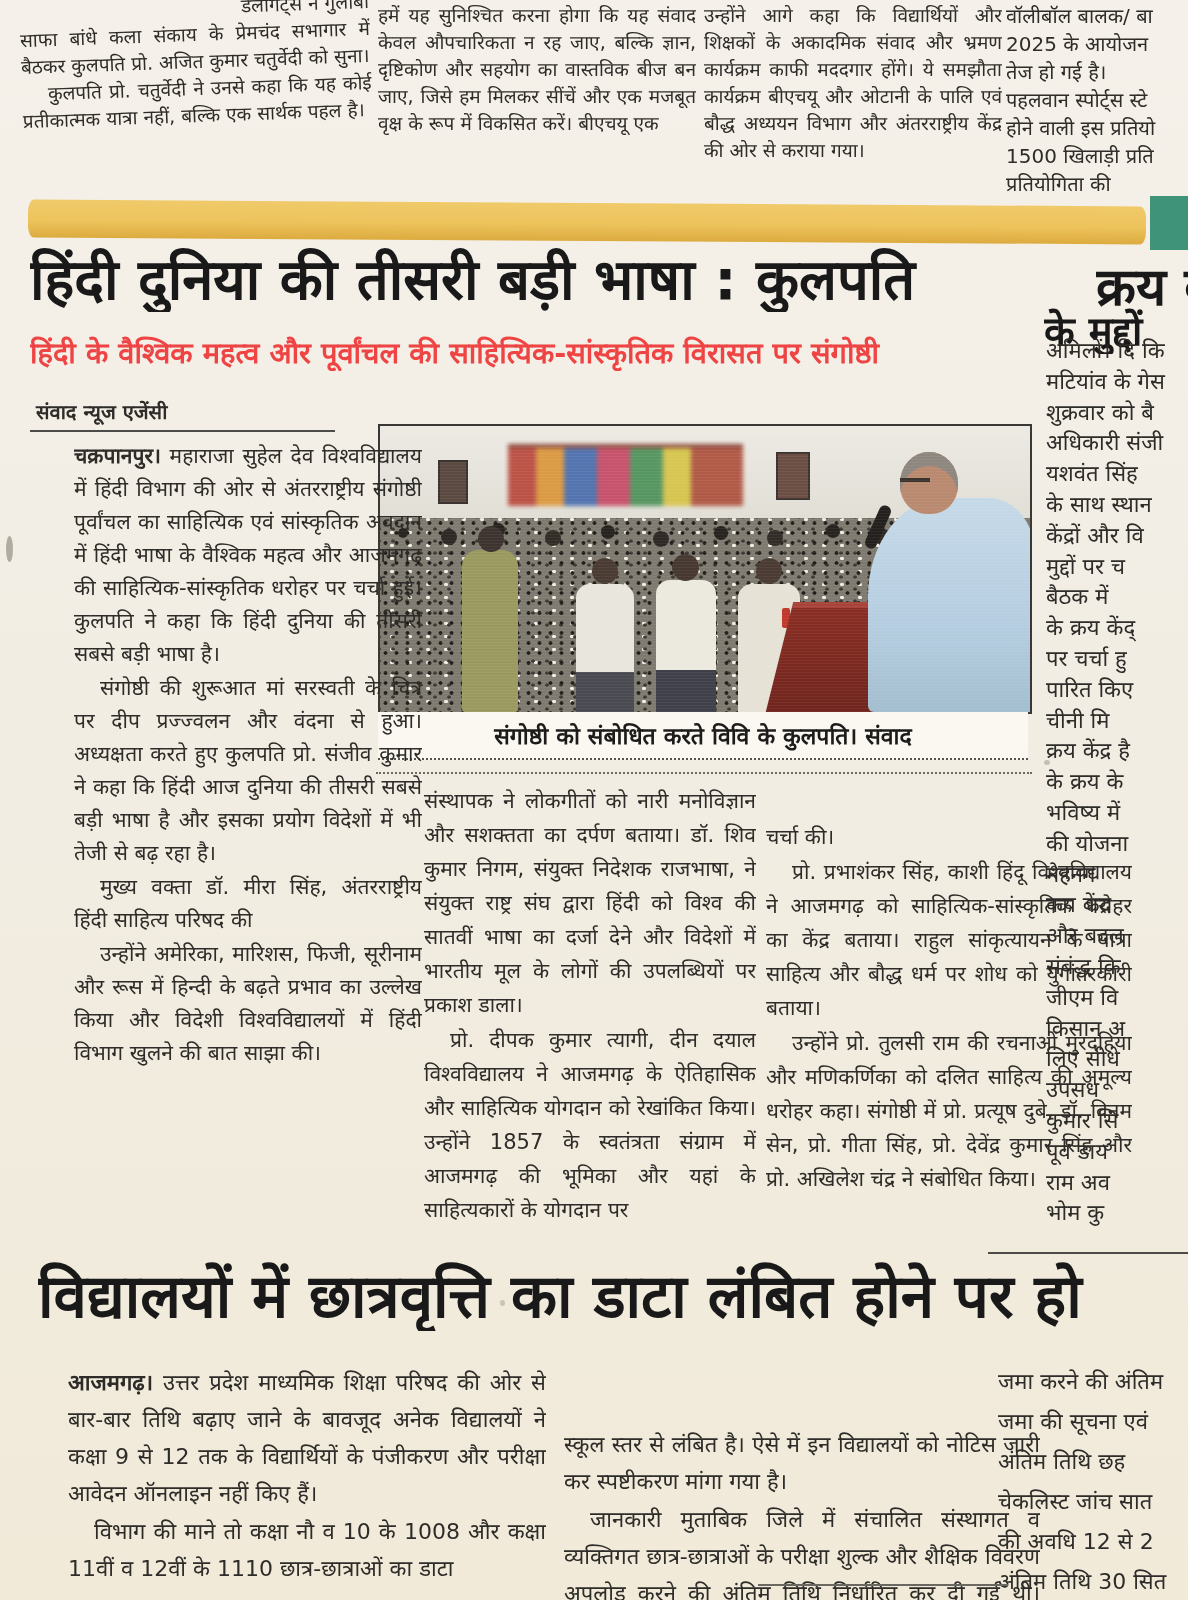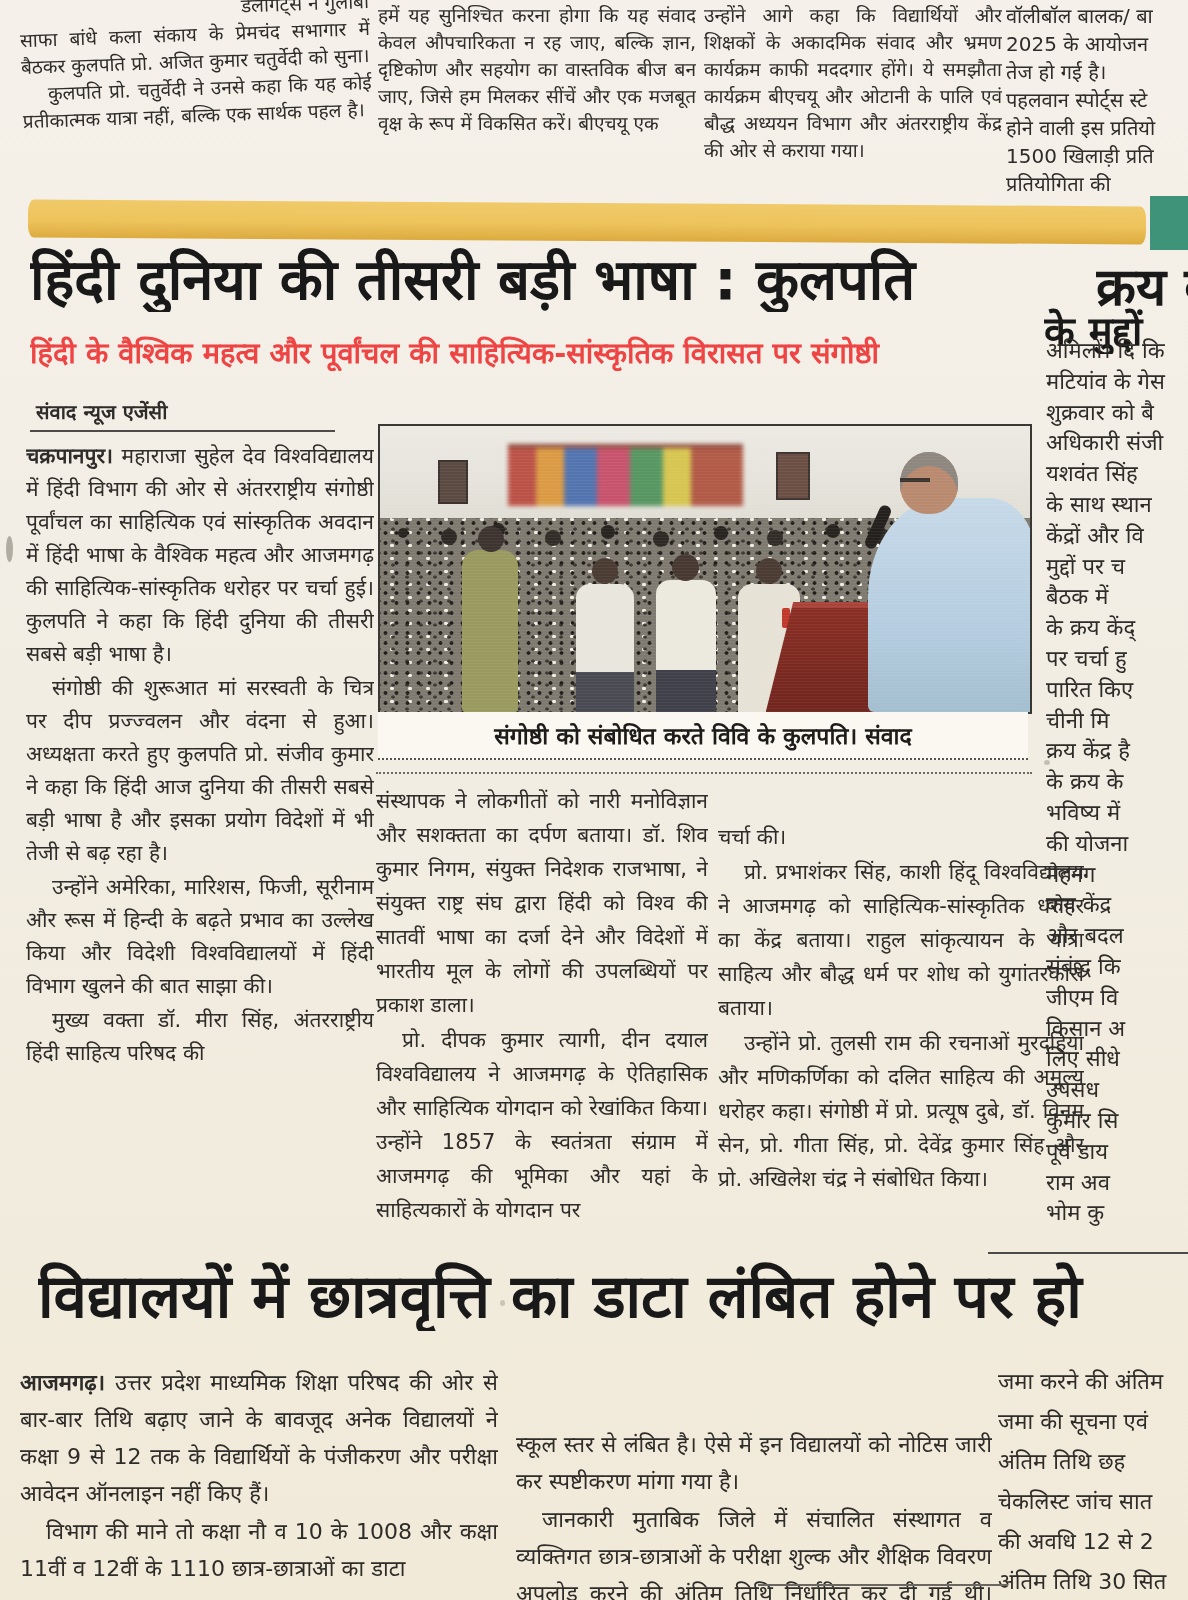--- a/index.html
+++ b/index.html
@@ -13,21 +13,21 @@
   .just{text-align:justify;margin:0;}
   .ind{text-indent:26px;}
   .b{font-weight:bold;}
   
   .tcol{font-size:19px;line-height:27px;overflow:hidden;}
   .lead-frag{text-align:right;white-space:nowrap;overflow:hidden;}
   
   .headline{font-weight:bold;color:#191919;letter-spacing:0;line-height:1.15;white-space:nowrap;overflow:hidden;}
   .subhead{font-weight:bold;color:#ef4444;white-space:nowrap;overflow:hidden;}
   
-  .body-col{overflow:hidden;}
+  .body-col{overflow:hidden;margin-left:48px;}
   .body-col p{margin:0 0 1px 0;}
   .byline{font-weight:bold;font-size:20px;}
   .rule{background:#4d4b47;}
   .dotrule{border-top:2px dotted #6b6963;}
   
   .cliplines div{white-space:nowrap;overflow:hidden;}
   
   .photo{border:2px solid #3a3835;background:#cfcbc2;overflow:hidden;}
   .caption{background:#faf8f1;border-bottom:2px dotted #55534e;display:flex;align-items:center;justify-content:center;
            font-weight:bold;font-size:23px;color:#1d1c1b;}
@@ -152,22 +152,22 @@
     <span>संगोष्ठी को संबोधित करते विवि के कुलपति। संवाद</span>
   </div>
   <div class="abs dotrule" style="left:376px;top:772px;width:656px;height:0;"></div>
 
   <div class="abs body-col" style="left:26px;top:440px;width:348px;height:806px;font-size:21px;line-height:33px;">
     <p class="just">
       <span class="b">चक्रपानपुर।</span>
       <span>महाराजा सुहेल देव विश्वविद्यालय में हिंदी विभाग की ओर से अंतरराष्ट्रीय संगोष्ठी पूर्वांचल का साहित्यिक एवं सांस्कृतिक अवदान में हिंदी भाषा के वैश्विक महत्व और आजमगढ़ की साहित्यिक-सांस्कृतिक धरोहर पर चर्चा हुई। कुलपति ने कहा कि हिंदी दुनिया की तीसरी सबसे बड़ी भाषा है।</span>
     </p>
     <p class="just ind">संगोष्ठी की शुरूआत मां सरस्वती के चित्र पर दीप प्रज्ज्वलन और वंदना से हुआ। अध्यक्षता करते हुए कुलपति प्रो. संजीव कुमार ने कहा कि हिंदी आज दुनिया की तीसरी सबसे बड़ी भाषा है और इसका प्रयोग विदेशों में भी तेजी से बढ़ रहा है।</p>
+    <p class="just ind">मुख्य वक्ता डॉ. मीरा सिंह, अंतरराष्ट्रीय हिंदी साहित्य परिषद की</p>
     <p class="just ind">उन्होंने अमेरिका, मारिशस, फिजी, सूरीनाम और रूस में हिन्दी के बढ़ते प्रभाव का उल्लेख किया और विदेशी विश्वविद्यालयों में हिंदी विभाग खुलने की बात साझा की।</p>
-    <p class="just ind">मुख्य वक्ता डॉ. मीरा सिंह, अंतरराष्ट्रीय हिंदी साहित्य परिषद की</p>
   </div>
 
   <div class="abs body-col" style="left:376px;top:784px;width:332px;height:462px;font-size:21px;line-height:34px;">
     <p class="just">संस्थापक ने लोकगीतों को नारी मनोविज्ञान और सशक्तता का दर्पण बताया। डॉ. शिव कुमार निगम, संयुक्त निदेशक राजभाषा, ने संयुक्त राष्ट्र संघ द्वारा हिंदी को विश्व की सातवीं भाषा का दर्जा देने और विदेशों में भारतीय मूल के लोगों की उपलब्धियों पर प्रकाश डाला।</p>
     <p class="just ind">प्रो. दीपक कुमार त्यागी, दीन दयाल विश्वविद्यालय ने आजमगढ़ के ऐतिहासिक और साहित्यिक योगदान को रेखांकित किया। उन्होंने 1857 के स्वतंत्रता संग्राम में आजमगढ़ की भूमिका और यहां के साहित्यकारों के योगदान पर</p>
   </div>
 
   <div class="abs body-col" style="left:718px;top:820px;width:366px;height:462px;font-size:21px;line-height:34px;">
     <p class="just">चर्चा की।</p>
     <p class="just ind">प्रो. प्रभाशंकर सिंह, काशी हिंदू विश्वविद्यालय ने आजमगढ़ को साहित्यिक-सांस्कृतिक धरोहर का केंद्र बताया। राहुल सांकृत्यायन के यात्रा साहित्य और बौद्ध धर्म पर शोध को युगांतरकारी बताया।</p>

